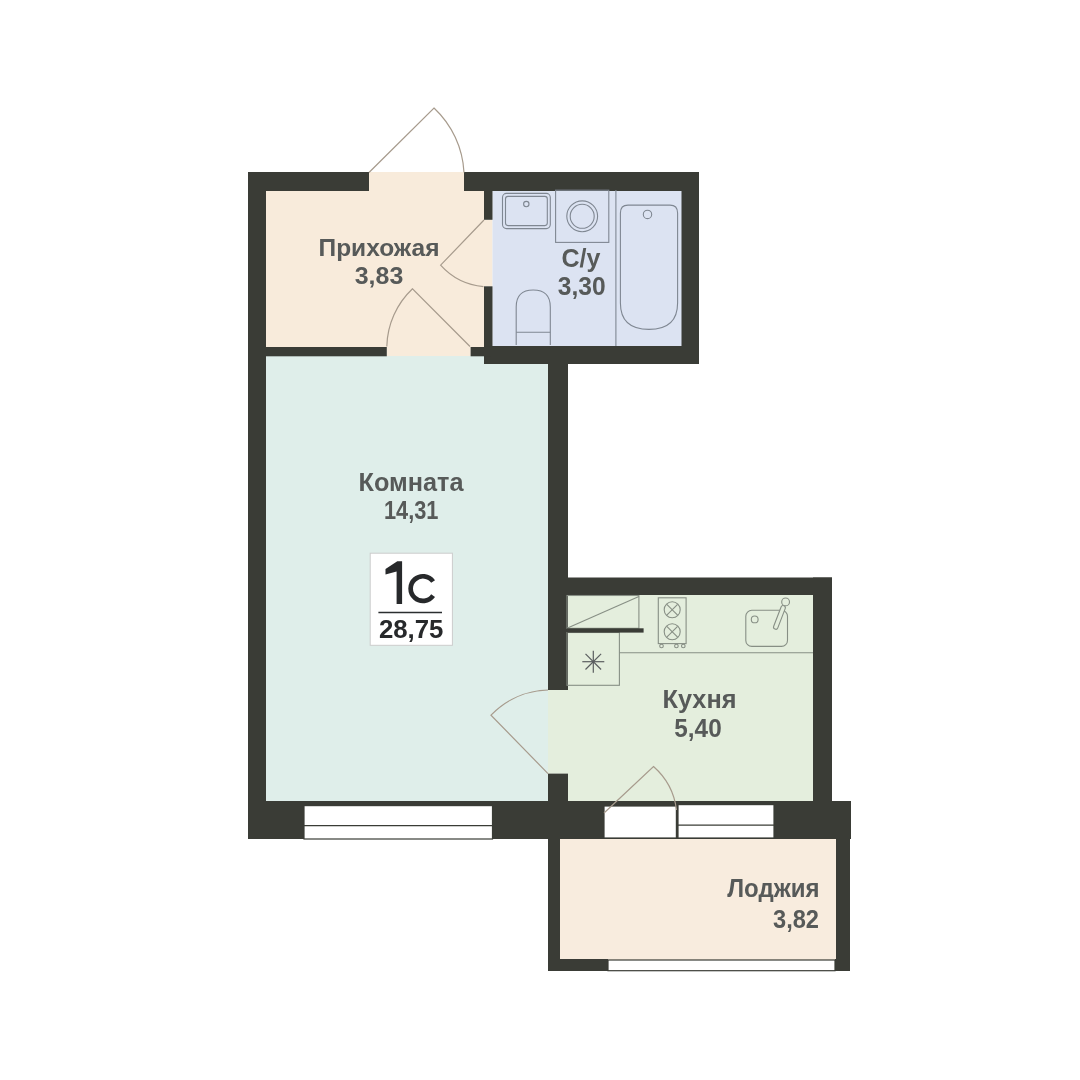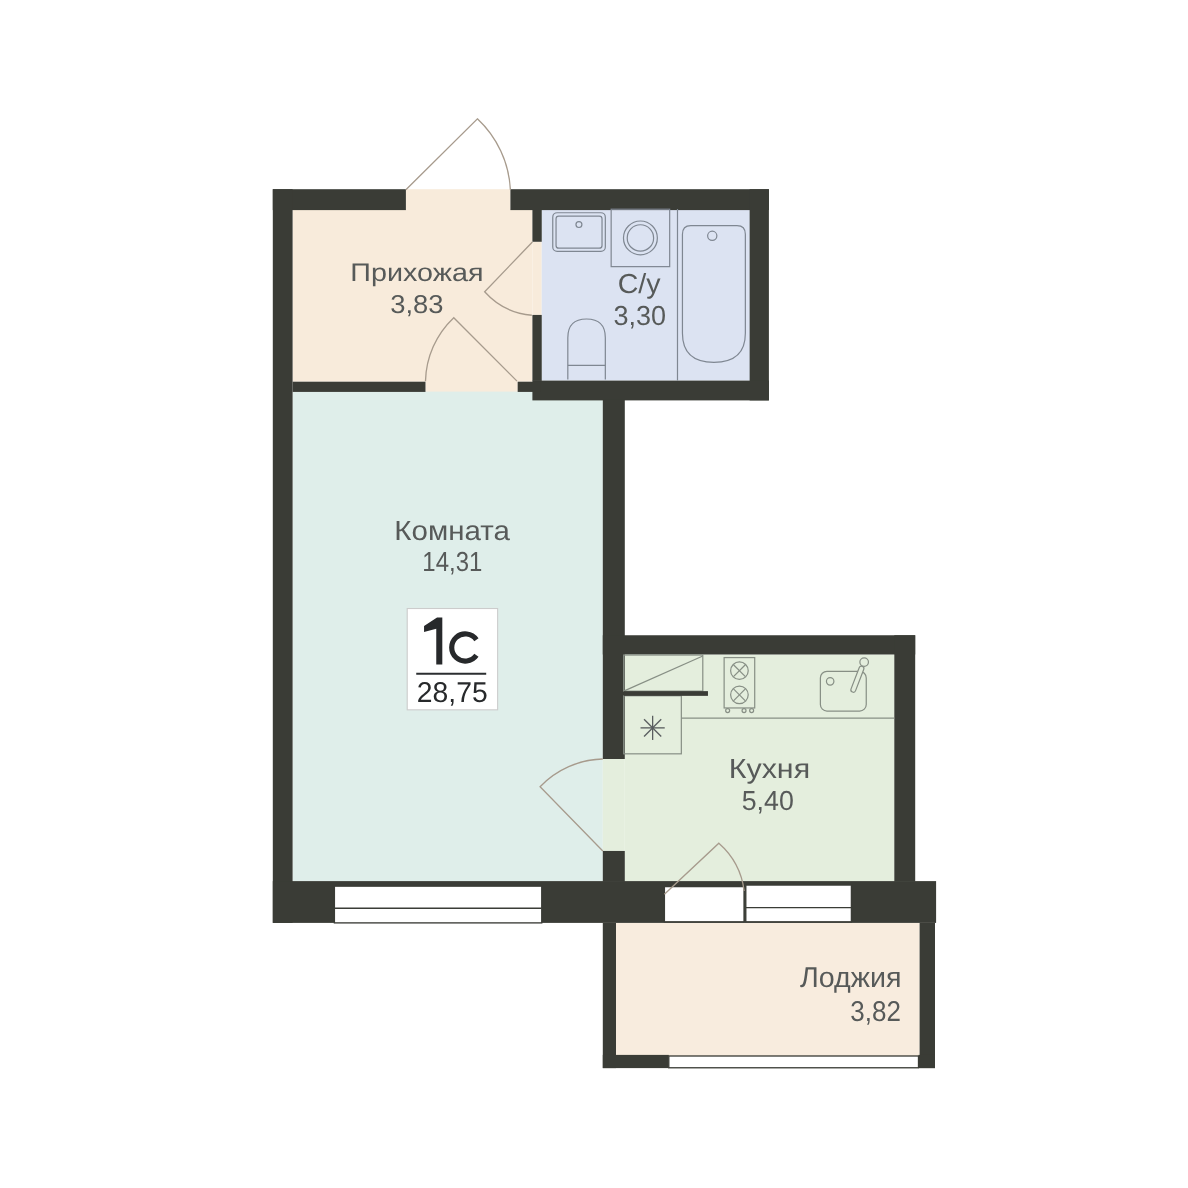--- a/index.html
+++ b/index.html
@@ -1,16 +1,16 @@
 <!DOCTYPE html>
 <html><head>
 <meta charset="utf-8">
 <style>
   html,body{margin:0;padding:0;background:#ffffff;}
-  .page{width:1080px;height:1080px;position:relative;background:#ffffff;overflow:hidden;}
+  .page{width:1080px;height:1080px;position:relative;background:#ffffff;overflow:hidden;font-weight:bold;}
   text{font-family:"Liberation Sans", sans-serif;}
 </style>
 </head>
 <body>
 <div class="page">
 <svg width="1080" height="1080" viewBox="0 0 1080 1080">
   <rect x="0" y="0" width="1080" height="1080" fill="#ffffff"></rect>
 
   <rect x="266" y="190" width="218" height="157" fill="#f8ebdb"></rect>
   <rect x="369" y="172" width="95" height="20" fill="#f8ebdb"></rect>

